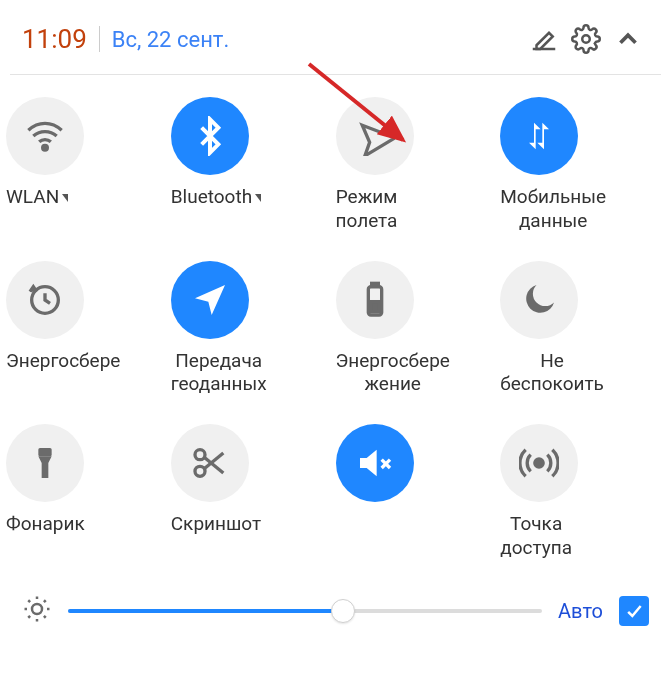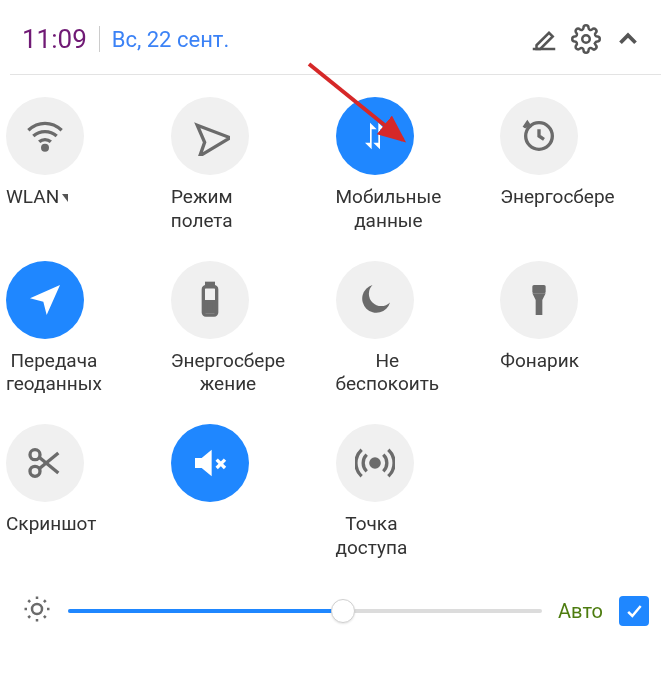--- a/index.html
+++ b/index.html
@@ -10,21 +10,21 @@
     font-family: -apple-system, BlinkMacSystemFont, "Segoe UI", Roboto, Arial, sans-serif;
     color: #333333;
     position: relative;
     overflow: hidden;
   }
   .header {
     display: flex;
     align-items: center;
     padding: 18px 22px 14px 22px;
   }
-  .time { font-size: 26px; font-weight: 400; color: #701a75; }
+  .time { font-size: 26px; font-weight: 400; color: #c2410c; }
   .vsep { width: 1px; height: 26px; background: #ccc; margin: 0 12px; }
   .date { font-size: 22px; color: #3b82f6; }
   .spacer { flex: 1; }
   .hicon { width: 42px; height: 42px; display: flex; align-items: center; justify-content: center; color: #555; }
   .hicon svg { width: 30px; height: 30px; }
   .divider { height: 1px; background: #e3e3e3; margin: 0 10px; }
   .grid {
     display: grid;
     grid-template-columns: repeat(4, 1fr);
     padding: 22px 6px 0 6px;
@@ -85,21 +85,21 @@
   .thumb {
     position: absolute;
     width: 24px; height: 24px;
     background: #fff;
     border: 1px solid #d0d0d0;
     border-radius: 50%;
     top: 50%; left: 58%;
     transform: translate(-50%, -50%);
     box-shadow: 0 1px 2px rgba(0,0,0,.1);
   }
-  .auto-label { font-size: 20px; color: #4d7c0f; }
+  .auto-label { font-size: 20px; color: #1d4ed8; }
   .check {
     width: 30px; height: 30px;
     background: #1f87ff;
     border-radius: 4px;
     display: flex; align-items: center; justify-content: center;
     color: #fff;
   }
   .check svg { width: 20px; height: 20px; }
   .arrow {
     position: absolute;
@@ -142,20 +142,28 @@
       <svg viewBox="0 0 24 24" fill="none" stroke="currentColor" stroke-width="2">
           <path d="M2 8.5C8 3 16 3 22 8.5"></path>
           <path d="M5 12c4-3.5 10-3.5 14 0"></path>
           <path d="M8.5 15.5c2-1.8 5-1.8 7 0"></path>
           <circle cx="12" cy="19" r="1.4" fill="currentColor"></circle>
         </svg>
     </div>
     <div class="tlabel"><span>WLAN</span><span class="tri"></span></div>
   </div>
 
+  <div class="tile">
+    <div class="circle on">
+      <svg viewBox="0 0 24 24" fill="none" stroke="currentColor" stroke-width="2.4">
+          <path d="M7 7l10 10-5 5V2l5 5L7 17"></path>
+        </svg>
+    </div>
+    <div class="tlabel"><span>Bluetooth</span><span class="tri"></span></div>
+  </div>
 
   <div class="tile">
     <div class="circle">
       <svg viewBox="0 0 24 24" fill="none" stroke="currentColor" stroke-width="2">
           <path d="M2 12l20-7-7 20-3-8-10-5z" transform="rotate(40 12 12)"></path>
         </svg>
     </div>
     <div class="tlabel">Режим
 полета</div>
   </div>

